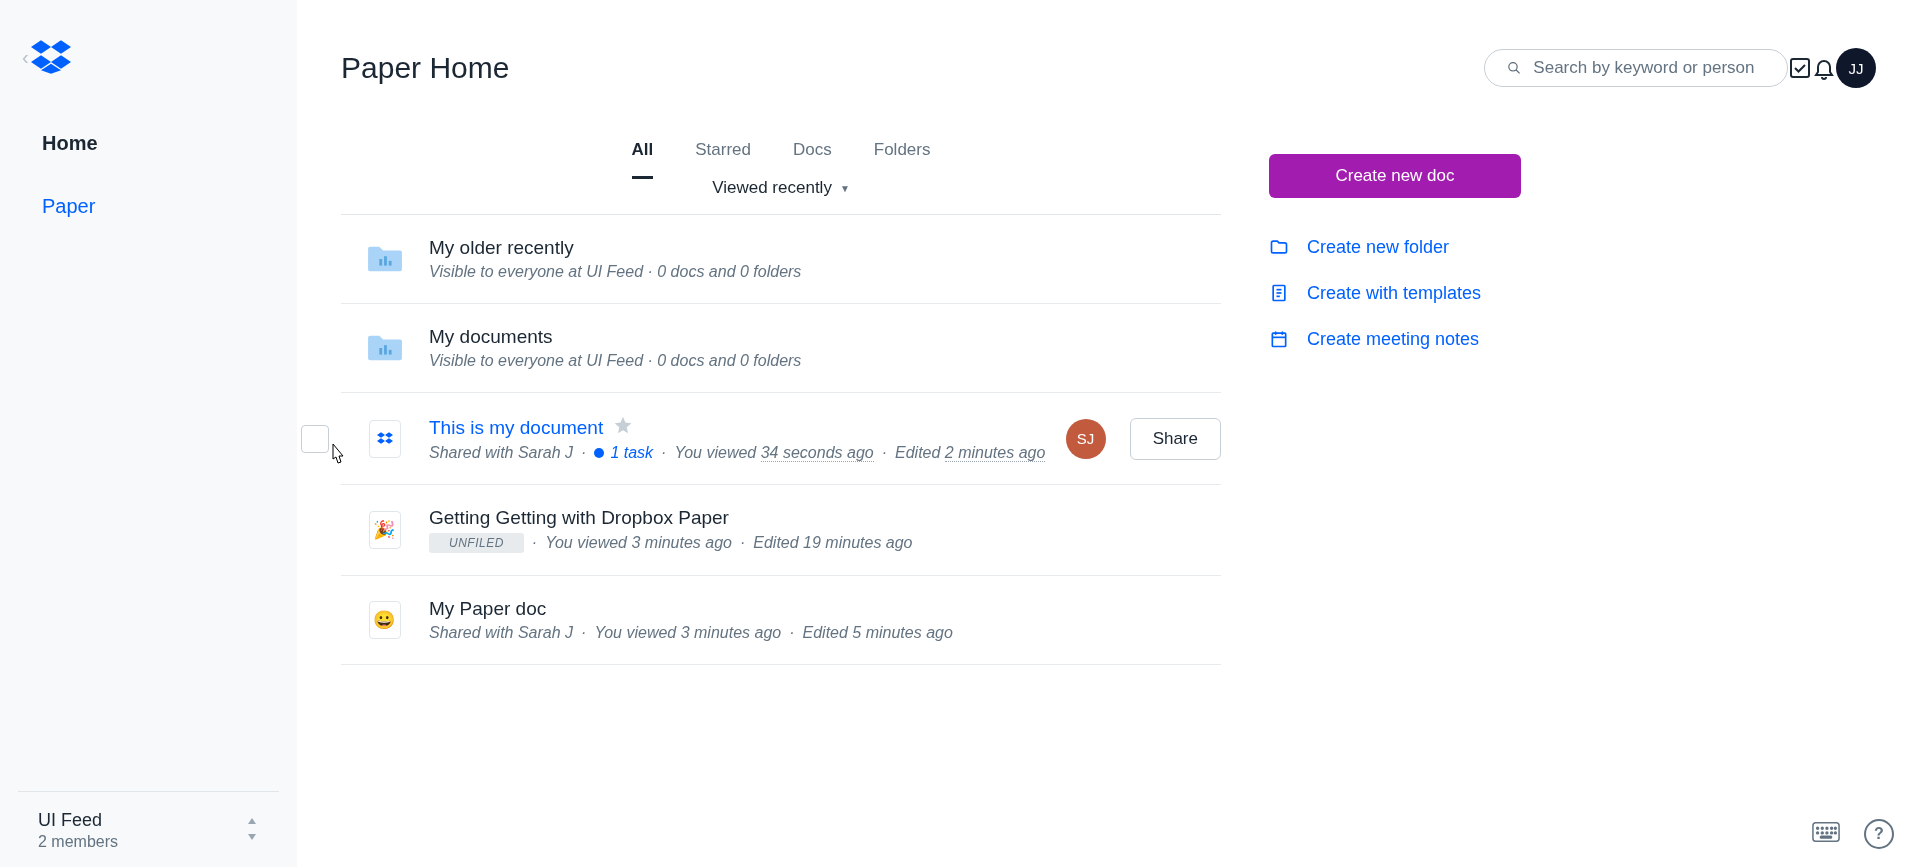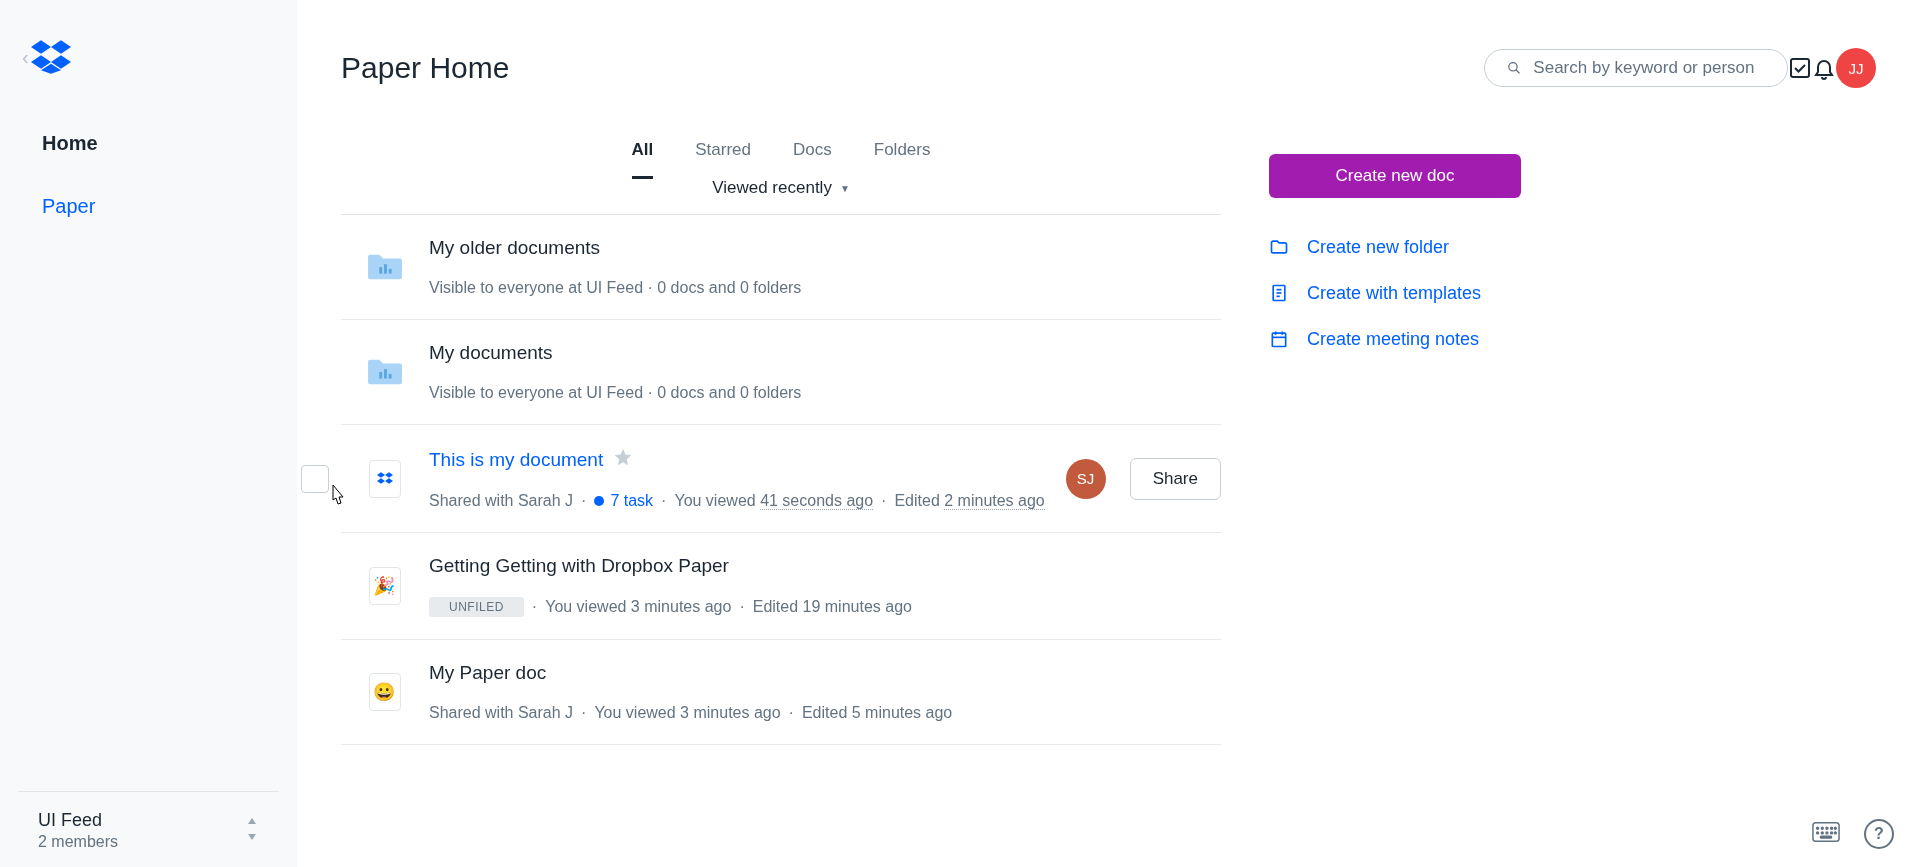--- a/index.html
+++ b/index.html
@@ -85,21 +85,21 @@
   font-size: 17px;
   width: 100%;
   color: #637381;
   background: transparent;
 }
 .search-wrap input::placeholder { color: #637381; }
 .icon-btn { cursor: pointer; color: #1b2733; display: flex; align-items: center; }
 .icon-btn svg { width: 24px; height: 24px; }
 .avatar {
   width: 40px; height: 40px; border-radius: 50%;
-  background: #ef4444; color: #fff;
+  background: #0f172a; color: #fff;
   display: flex; align-items: center; justify-content: center;
   font-size: 15px; font-weight: 500;
 }
 
 
 .content { display: flex; padding: 42px 44px 0 44px; gap: 48px; }
 .doc-column { flex: 1; max-width: 880px; }
 
 
 .tabs-row {
@@ -162,25 +162,26 @@
 .doc-icon-wrap .emoji { font-size: 18px; }
 .row-body { flex: 1; min-width: 0; }
 .row-title { font-size: 19px; display: flex; align-items: center; gap: 10px; }
 .row-title .doc-link { color: #0061ff; cursor: pointer; }
 .row-title .plain { color: #1b2733; }
 .star-icon { cursor: pointer; color: #c7cfd6; }
 .star-icon svg { width: 20px; height: 20px; }
 .row-meta {
   font-size: 16px;
   color: #637381;
-  margin-top: 20px;
+  margin-top: 4px;
   display: flex;
   align-items: center;
   flex-wrap: wrap;
   gap: 6px;
+  font-style: italic;
 }
 .row-meta .dot::before { content: "·"; margin: 0 2px; }
 .task-pill { color: #0061ff; display: inline-flex; align-items: center; gap: 6px; }
 .task-pill .blue-dot { width: 10px; height: 10px; background: #0061ff; border-radius: 50%; display: inline-block; }
 .unfiled-badge {
   background: #e7ebee;
   color: #637381;
   font-size: 12px;
   letter-spacing: 0.5px;
   padding: 3px 20px;
@@ -335,21 +336,21 @@
             <div class="row-icon folder-icon">
               <svg viewBox="0 0 40 34">
                   <path fill="#a9d4f7" d="M2 6a2 2 0 012-2h10l4 4h18a2 2 0 012 2v18a2 2 0 01-2 2H4a2 2 0 01-2-2V6z"></path>
                   <rect x="14" y="17" width="3" height="7" fill="#5aa7e0"></rect>
                   <rect x="19" y="14" width="3" height="10" fill="#5aa7e0"></rect>
                   <rect x="24" y="19" width="3" height="5" fill="#5aa7e0"></rect>
                 </svg>
             </div>
             <div class="row-body">
               <div class="row-title">
-                  <span class="plain">My older documents</span>
+                  <span class="plain">My older recently</span>
                 </div>
               <div class="row-meta">
                   <span>Visible to everyone at UI Feed · 0 docs and 0 folders</span>
                 </div>
             </div>
           </div>
 
           <div class="doc-row">
             <div class="row-icon folder-icon">
               <svg viewBox="0 0 40 34">
@@ -390,24 +391,24 @@
                   <svg viewBox="0 0 24 24" fill="currentColor">
                       <path d="M12 2l2.9 6.9L22 10l-5.5 4.8L18 22l-6-3.6L6 22l1.5-7.2L2 10l7.1-1.1L12 2z"></path>
                     </svg>
                 </span>
               </div>
               <div class="row-meta">
                 <span>Shared with Sarah J</span>
                 <span class="dot"></span>
                 <span class="task-pill">
                     <span class="blue-dot"></span>
-                    <span>7 task</span>
+                    <span>1 task</span>
                   </span>
                 <span class="dot"></span>
-                <span>You viewed <span class="underdot" title="You viewed 41 seconds ago">41 seconds ago</span></span>
+                <span>You viewed <span class="underdot" title="You viewed 41 seconds ago">34 seconds ago</span></span>
                 <span class="dot"></span>
                 <span>Edited <span class="underdot">2 minutes ago</span></span>
               </div>
             </div>
             <div class="row-actions">
               <div class="sharer-avatar">SJ</div>
               <button class="share-btn">Share</button>
             </div>
           </div>
 

